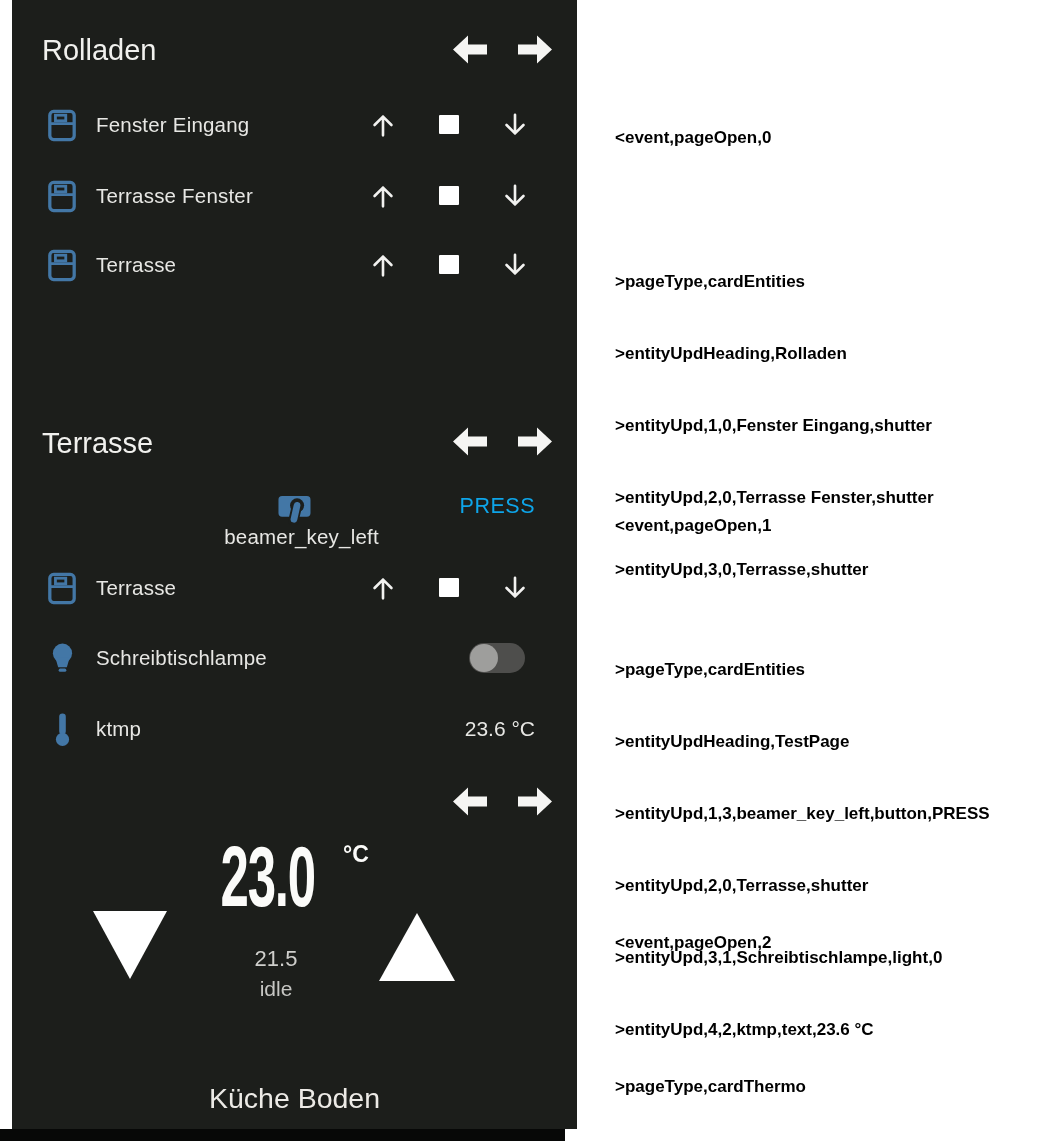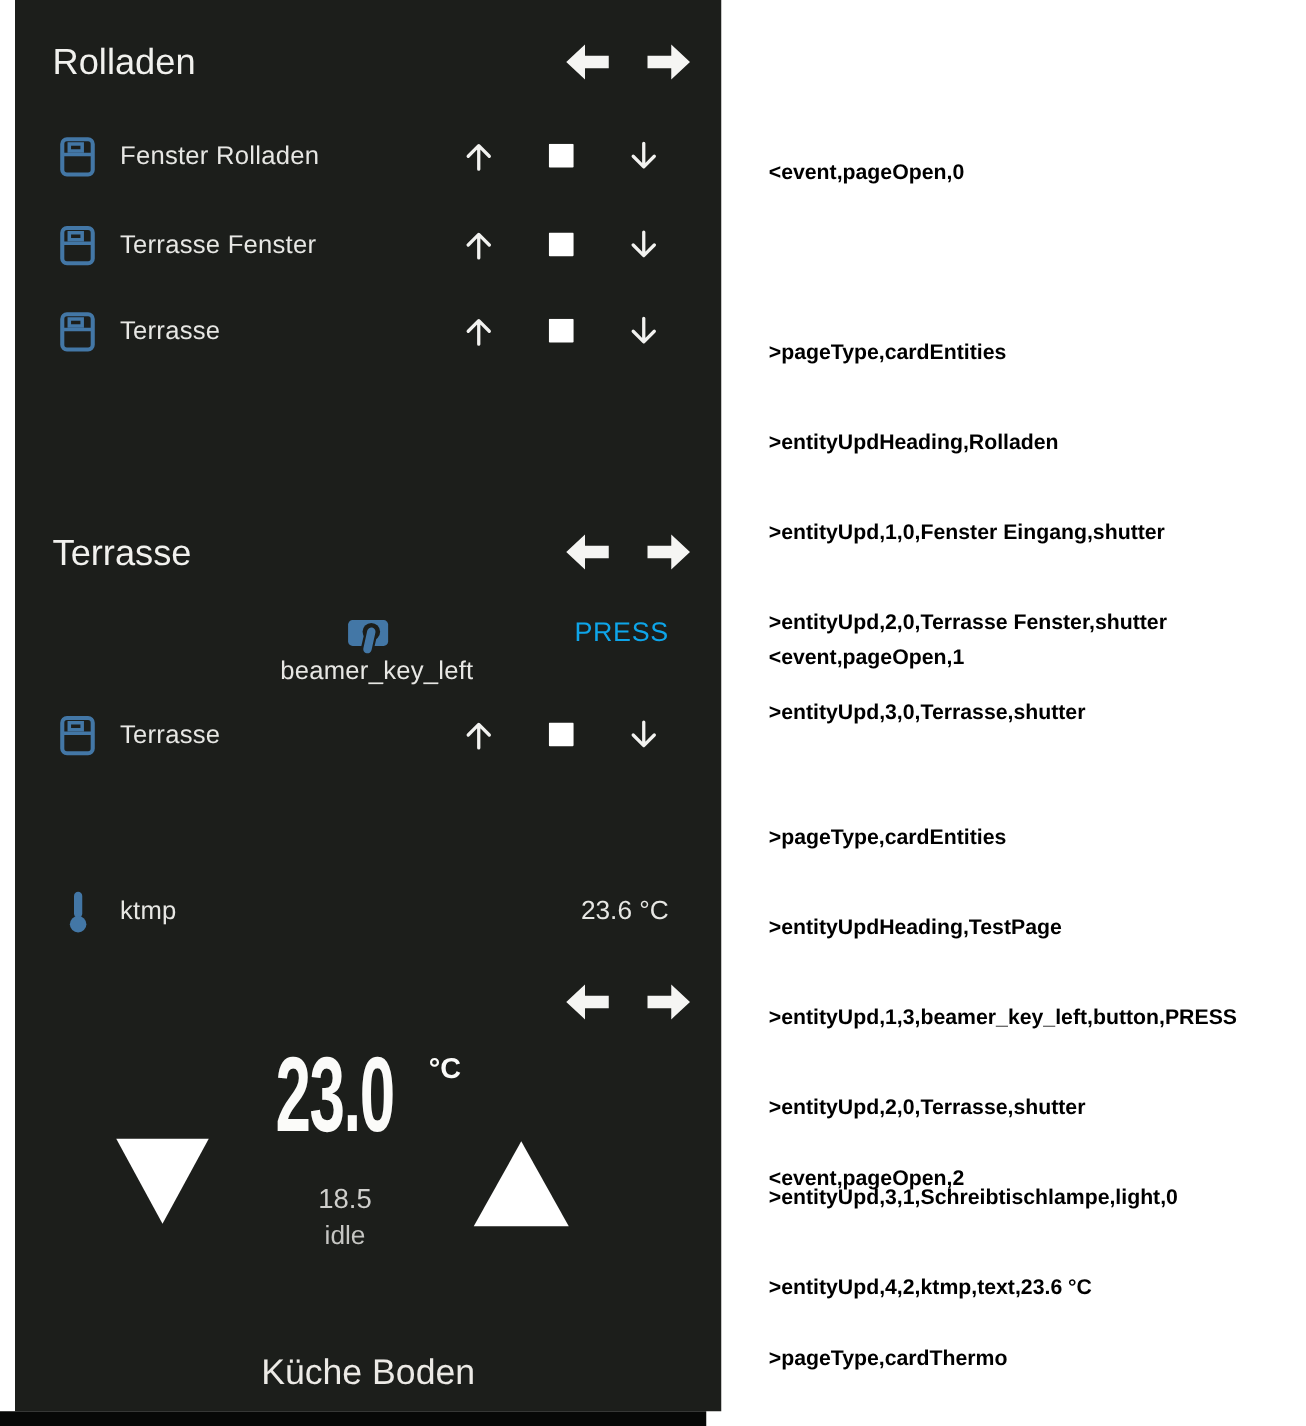--- a/index.html
+++ b/index.html
@@ -68,21 +68,21 @@
     </svg>
 
     <div class="row r-c1-0">
       <span class="icon">
         <svg width="30" height="35" viewBox="0 0 32 36">
           <rect x="3" y="3" width="26" height="30" rx="4" fill="none" stroke="#4377a6" stroke-width="3.5"></rect>
           <line x1="4" y1="16" x2="28" y2="16" stroke="#4377a6" stroke-width="3"></line>
           <rect x="9" y="7" width="11" height="6" fill="none" stroke="#4377a6" stroke-width="3"></rect>
         </svg>
       </span>
-      <span class="label">Fenster Rolladen</span>
+      <span class="label">Fenster Eingang</span>
       <span class="shutter-controls">
         <span class="ctl">
           <svg width="30" height="32" viewBox="0 0 32 32">
               <path d="M16 27 V7 M7 16 L16 7 L25 16" fill="none" stroke="#f2f2f0" stroke-width="2.8" stroke-linecap="round" stroke-linejoin="round"></path>
             </svg>
         </span>
         <span class="ctl">
           <svg width="20" height="20" viewBox="0 0 20 20">
               <rect x="0" y="0" width="20" height="19" rx="1" fill="#ffffff"></rect>
             </svg>
@@ -195,20 +195,33 @@
             </svg>
         </span>
         <span class="ctl">
           <svg width="30" height="32" viewBox="0 0 32 32">
               <path d="M16 5 V25 M7 16 L16 25 L25 16" fill="none" stroke="#f2f2f0" stroke-width="2.8" stroke-linecap="round" stroke-linejoin="round"></path>
             </svg>
         </span>
       </span>
     </div>
 
+    <div class="row r-c2-2">
+      <span class="icon">
+        <svg width="25" height="33" viewBox="0 0 26 34">
+          <circle cx="13" cy="11.5" r="10" fill="#4377a6"></circle>
+          <path d="M5.5 16 L20.5 16 L17.5 26 L8.5 26 Z" fill="#4377a6"></path>
+          <rect x="9" y="27.5" width="8" height="3.2" rx="1.6" fill="#4377a6"></rect>
+        </svg>
+      </span>
+      <span class="label">Schreibtischlampe</span>
+      <span class="toggle">
+        <span class="knob"></span>
+      </span>
+    </div>
 
     <div class="row r-c2-3">
       <span class="icon">
         <svg width="17" height="37" viewBox="0 0 18 38">
           <rect x="5.5" y="2" width="7" height="22" rx="3.5" fill="#4377a6"></rect>
           <circle cx="9" cy="29.5" r="7" fill="#4377a6"></circle>
         </svg>
       </span>
       <span class="label">ktmp</span>
       <span class="row-value">23.6 °C</span>
@@ -226,21 +239,21 @@
     </div>
     <div class="thermo-unit">°C</div>
 
     <svg class="tri tri-down" width="76" height="70" viewBox="0 0 76 70">
       <polygon points="1,1 75,1 38,69" fill="#ffffff"></polygon>
     </svg>
     <svg class="tri tri-up" width="78" height="70" viewBox="0 0 78 70">
       <polygon points="39,1 77,69 1,69" fill="#ffffff"></polygon>
     </svg>
 
-    <div class="thermo-set">18.5</div>
+    <div class="thermo-set">21.5</div>
     <div class="thermo-state">idle</div>
     <div class="thermo-name">Küche Boden</div>
 
   </div>
 
   <div class="panel-bottom"></div>
 
   <div class="log-block lb1">
     <div class="log-line">&lt;event,pageOpen,0</div>
     <div class="log-gap"></div>

